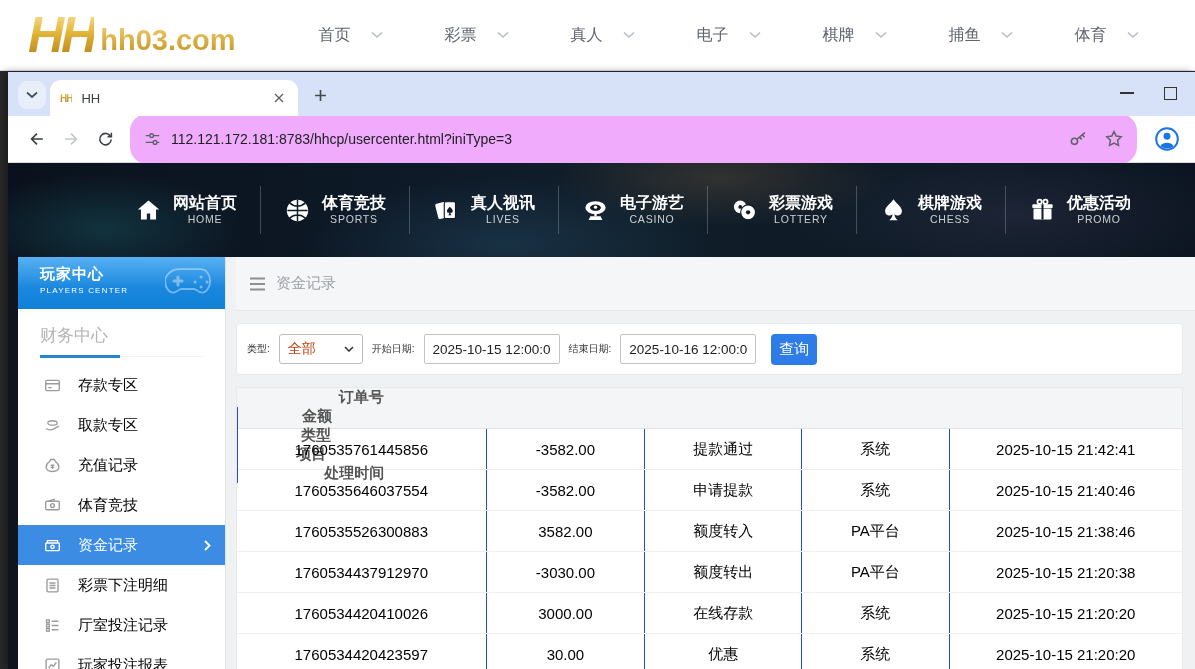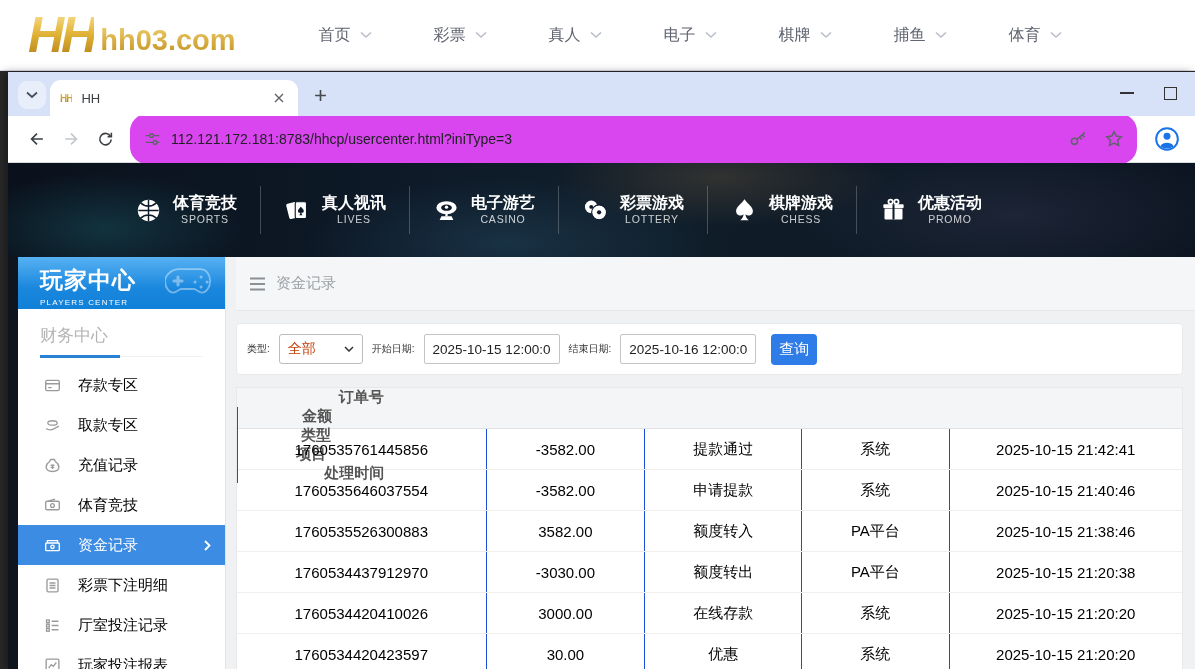--- a/index.html
+++ b/index.html
@@ -5,40 +5,40 @@
   html,body{margin:0;padding:0;}
   body{font-family:"Liberation Sans","DejaVu Sans",sans-serif;background:#222;}
   .stage{position:relative;width:1195px;height:669px;overflow:hidden;background:#2a2a2a;}
 
   
   .site-header{position:absolute;top:0;left:0;width:1195px;height:70px;background:#fff;border-bottom:1px solid #dfe3ea;display:flex;align-items:center;}
   .logo{display:flex;align-items:flex-end;margin-left:28px;}
   .logo-hh{font-size:50px;line-height:48px;font-weight:900;font-style:italic;letter-spacing:-3px;color:#d4a21f;background:linear-gradient(180deg,#f6dc8a 5%,#e3b53a 45%,#b9861a 95%);-webkit-background-clip:text;background-clip:text;-webkit-text-fill-color:transparent;}
   .logo-domain{font-size:29px;font-weight:bold;color:#d8a725;background:linear-gradient(180deg,#f0cf6e,#c08f1d);-webkit-background-clip:text;background-clip:text;-webkit-text-fill-color:transparent;margin-left:6px;margin-bottom:2px;}
   .site-nav{display:flex;margin-left:52px;}
-  .site-nav-item{display:flex;align-items:center;gap:9px;padding:0 31px;font-size:16px;color:#5f6470;cursor:pointer;}
+  .site-nav-item{display:flex;align-items:center;gap:20px;padding:0 31px;font-size:16px;color:#5f6470;cursor:pointer;}
   .chev-dn{width:12px;height:8px;}
   .chev-dn path{stroke:#b9bdc9;stroke-width:1.6;fill:none;}
 
   
   .browser{position:absolute;left:8px;top:72px;width:1187px;height:597px;background:#fff;box-shadow:-4px 0 8px rgba(0,0,0,.35);}
   .tabstrip{height:44px;background:#d7e1f8;display:flex;align-items:flex-end;padding-left:6px;position:relative;}
   .tab-search{width:28px;height:28px;border-radius:9px;background:rgba(255,255,255,.45);display:grid;place-items:center;margin:0 4px 7px 4px;cursor:pointer;}
   .tab{width:228px;height:36px;background:#fff;border-radius:11px 11px 0 0;display:flex;align-items:center;padding:0 10px;position:relative;}
   .favicon{font-size:10px;font-weight:900;letter-spacing:-1px;color:#c99a2e;background:linear-gradient(180deg,#e8c25a,#a87b16);-webkit-background-clip:text;background-clip:text;-webkit-text-fill-color:transparent;}
   .tab-title{font-size:13px;color:#3c4043;margin-left:9px;flex:1;}
   .icon-btn{display:grid;place-items:center;cursor:pointer;}
   .newtab{width:28px;height:28px;margin:0 0 7px 8px;border-radius:50%;}
   .win-controls{position:absolute;top:8px;right:18px;display:flex;gap:30px;align-items:center;height:26px;}
   .min-glyph{width:14px;height:0;border-top:2px solid #333;display:block;}
   .max-glyph{width:11px;height:11px;border:1.6px solid #333;display:block;}
 
   .urlbar{height:46px;background:#fff;display:flex;align-items:center;padding:0 12px;border-bottom:1px solid #dadce0;}
   .nav-ic{width:34px;height:34px;border-radius:50%;display:grid;place-items:center;cursor:pointer;}
-  .urlpill{flex:1;height:34px;background:#d946ef;border-radius:17px;display:flex;align-items:center;padding:8px 14px;margin:0 8px;min-width:0;justify-content:center;}
+  .urlpill{flex:1;height:34px;background:#f0abfc;border-radius:17px;display:flex;align-items:center;padding:8px 14px;margin:0 8px;min-width:0;justify-content:center;}
   .url-text{font-size:14px;color:#202124;margin-left:10px;flex:1;white-space:nowrap;overflow:hidden;}
   .pill-ic{margin-left:16px;cursor:pointer;display:grid;place-items:center;}
   .avatar-wrap{width:32px;height:32px;display:grid;place-items:center;margin-left:6px;cursor:pointer;}
 
   
   .page{height:507px;position:relative;background:#f0f1f2;overflow:hidden;}
   .mainnav{height:94px;display:flex;align-items:center;padding-left:104px;background:
     radial-gradient(240px 70px at 60% 15%, rgba(150,110,70,.25), transparent 70%),
     radial-gradient(280px 90px at 42% 85%, rgba(45,95,125,.32), transparent 72%),
     radial-gradient(320px 100px at 85% 55%, rgba(70,70,100,.28), transparent 72%),
@@ -49,21 +49,21 @@
   .mn-ic{width:27px;height:27px;flex:none;}
   .mn-txt{display:flex;flex-direction:column;align-items:center;line-height:1.25;}
   .mn-cn{font-size:16px;font-weight:bold;color:#fff;white-space:nowrap;}
   .mn-en{font-size:10.5px;color:rgba(255,255,255,.78);letter-spacing:.8px;}
 
   .page-body{display:flex;height:413px;position:relative;}
   .page-body::before{content:"";position:absolute;left:0;top:0;width:10px;height:100%;background:#10151d;}
 
   .sidebar{width:207px;margin-left:10px;background:#fff;border-right:1px solid #e3e3e3;flex:none;position:relative;z-index:1;}
   .sb-head{height:52px;background:linear-gradient(180deg,#57b1f3,#1a87dd 60%,#1080d8);color:#fff;padding:8px 0 0 22px;position:relative;overflow:hidden;box-sizing:border-box;}
-  .sb-head-cn{font-size:23px;font-weight:bold;letter-spacing:1px;}
+  .sb-head-cn{font-size:15px;font-weight:bold;letter-spacing:1px;}
   .sb-head-en{font-size:8px;letter-spacing:1.2px;margin-top:2px;}
   .sb-gamepad{position:absolute;right:8px;top:4px;opacity:.4;}
   .sb-sect{margin:15px 22px 0;color:#b3b3b3;font-size:17px;padding-bottom:9px;position:relative;border-bottom:1px solid #f2f2f2;}
   .sb-sect::after{content:"";position:absolute;left:0;bottom:-2px;width:80px;height:3px;background:#2a82d6;}
   .sb-menu{margin-top:8px;}
   .sb-item{height:40px;display:flex;align-items:center;padding-left:25px;gap:17px;font-size:15px;color:#000000;cursor:pointer;}
   .sb-item .sb-ic{color:#9b9b9b;display:grid;place-items:center;width:18px;}
   .sb-item.active{background:#3d8ce4;color:#fff;}
   .sb-item.active .sb-ic{color:#fff;}
   .sb-arrow{margin-left:auto;margin-right:14px;display:grid;place-items:center;}
@@ -222,20 +222,29 @@
             <circle cx="12" cy="12" r="10" fill="none" stroke="#1a73e8" stroke-width="1.8"></circle>
             <circle cx="12" cy="9.4" r="3.2" fill="#1a73e8"></circle>
             <path d="M5.8 18.6a7.6 7.6 0 0 1 12.4 0 10 10 0 0 1-12.4 0z" fill="#1a73e8"></path>
           </svg>
       </span>
     </div>
 
     <div class="page">
 
       <nav class="mainnav">
+        <div class="mn-item">
+          <svg class="mn-ic" viewBox="0 0 24 24">
+              <path d="M12 3L2.5 11.2h2.8v8.8h5.2v-5.4h3v5.4h5.2v-8.8h2.8z" fill="#fff"></path>
+            </svg>
+          <span class="mn-txt">
+              <span class="mn-cn">网站首页</span>
+              <span class="mn-en">HOME</span>
+            </span>
+        </div>
         <div class="mn-item">
           <svg class="mn-ic" viewBox="0 0 24 24">
               <circle cx="12" cy="12" r="9.5" fill="#fff"></circle>
               <path d="M3 12h18M12 2.5v19M5 5.2c4 3.8 10 3.8 14 0M5 18.8c4-3.8 10-3.8 14 0" stroke="#0e1a28" stroke-width="1.3" fill="none"></path>
             </svg>
           <span class="mn-txt">
               <span class="mn-cn">体育竞技</span>
               <span class="mn-en">SPORTS</span>
             </span>
         </div>

